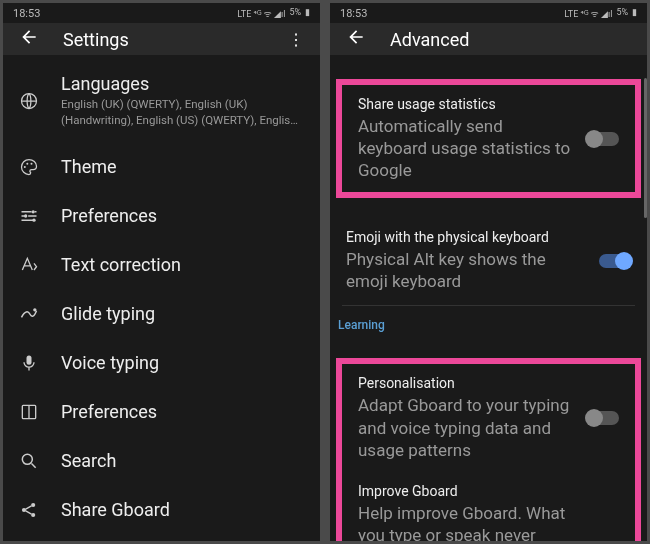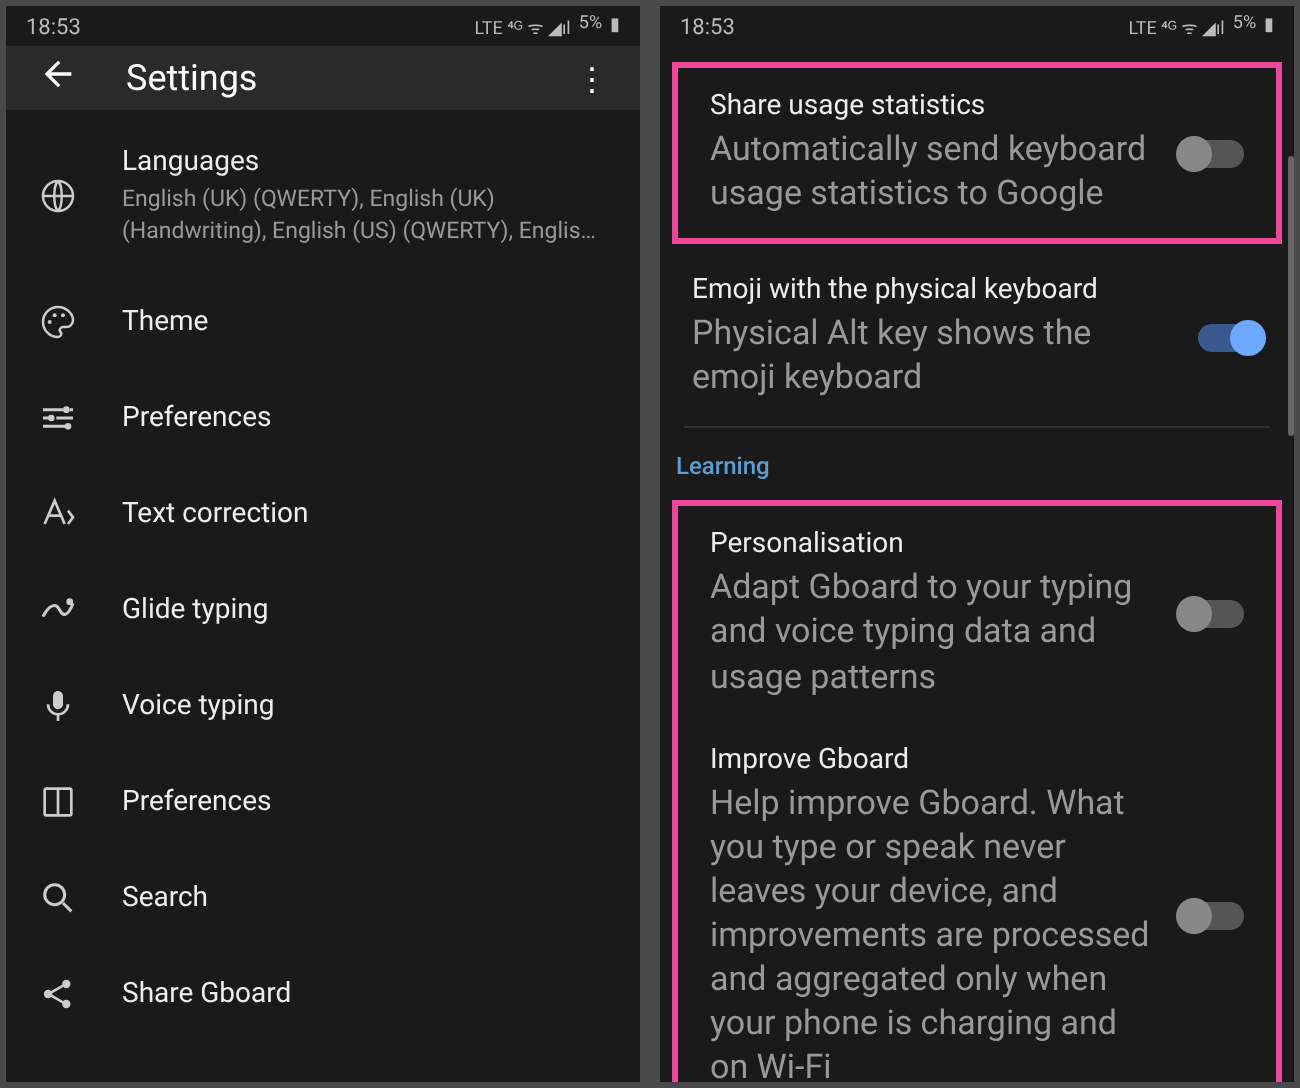--- a/index.html
+++ b/index.html
@@ -52,21 +52,21 @@
 .item .icon {
   width: 20px;
   height: 20px;
   display: flex;
   align-items: center;
   justify-content: center;
   color: #ccc;
   flex-shrink: 0;
 }
 .item .text { flex: 1; min-width: 0; }
-.item .label { color: #eee; font-size: 14px; }
+.item .label { color: #eee; font-size: 18px; }
 .item .sub { color: #999; font-size: 11.5px; margin-top: 3px; line-height: 1.35; }
 .item2 {
   display: flex;
   padding: 11px 16px 11px 16px;
   gap: 12px;
   cursor: pointer;
   align-items: center;
 }
 .item2 .text { flex: 1; min-width: 0; }
 .item2 .label { color: #eee; font-size: 14px; }
@@ -87,21 +87,21 @@
   background: #888;
   border-radius: 50%;
   position: absolute;
   top: -2px;
   left: -2px;
 }
 .toggle.on { background: #3a5a8f; }
 .toggle.on::after { background: #6fa8ff; left: auto; right: -2px; }
 .section-title { color: #5a9fd4; font-size: 12px; padding: 10px 8px 6px; font-weight: 500; }
 .link { color: #86efac; font-size: 10px; padding: 6px 16px 12px; cursor: pointer; }
-.redbox { border: 3px solid #ec4899; margin: 4px 6px; }
+.redbox { border: 6px solid #ec4899; margin: 20px 6px; }
 .divider { height: 1px; background: #333; margin: 2px 12px; }
 svg { width: 100%; height: 100%; }
 .scrollhint { position: absolute; right: 0; top: 75px; width: 3px; height: 140px; background: #666; border-radius: 2px; }
 </style>
 </head>
 <body>
 
 <div class="phone">
   <div class="status-bar">
     <span>18:53</span>
@@ -231,20 +231,28 @@
 </div>
 
 <div class="phone">
   <div class="status-bar">
     <span>18:53</span>
     <span class="status-right">
       <span>LTE ⁴ᴳ ᯤ ◢ıl</span>
       <span>5%</span>
       <span>▮</span>
     </span>
+  </div>
+  <div class="header">
+    <span class="back">
+      <svg viewBox="0 0 24 24" width="20" height="20">
+          <path fill="#fff" d="M20 11H7.8l5.6-5.6L12 4l-8 8 8 8 1.4-1.4L7.8 13H20z"></path>
+        </svg>
+    </span>
+    <span class="title">Advanced</span>
   </div>
   <div class="content" id="right-content">
       <div class="redbox">
         <div class="item2">
           <span class="text">
             <div class="label">Share usage statistics</div>
             <div class="sub">Automatically send keyboard usage statistics to Google</div>
           </span>
           <span class="toggle"></span>
         </div>

